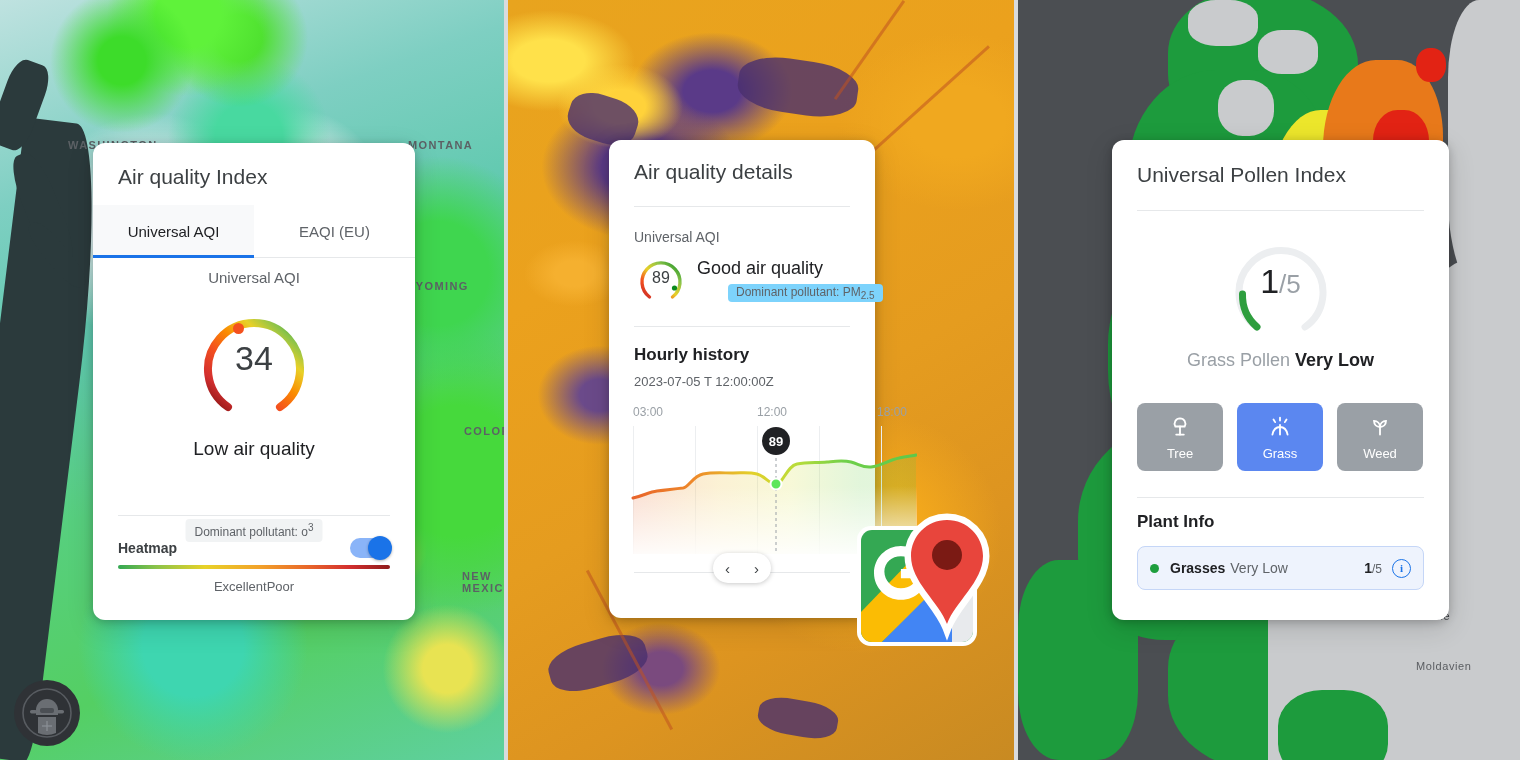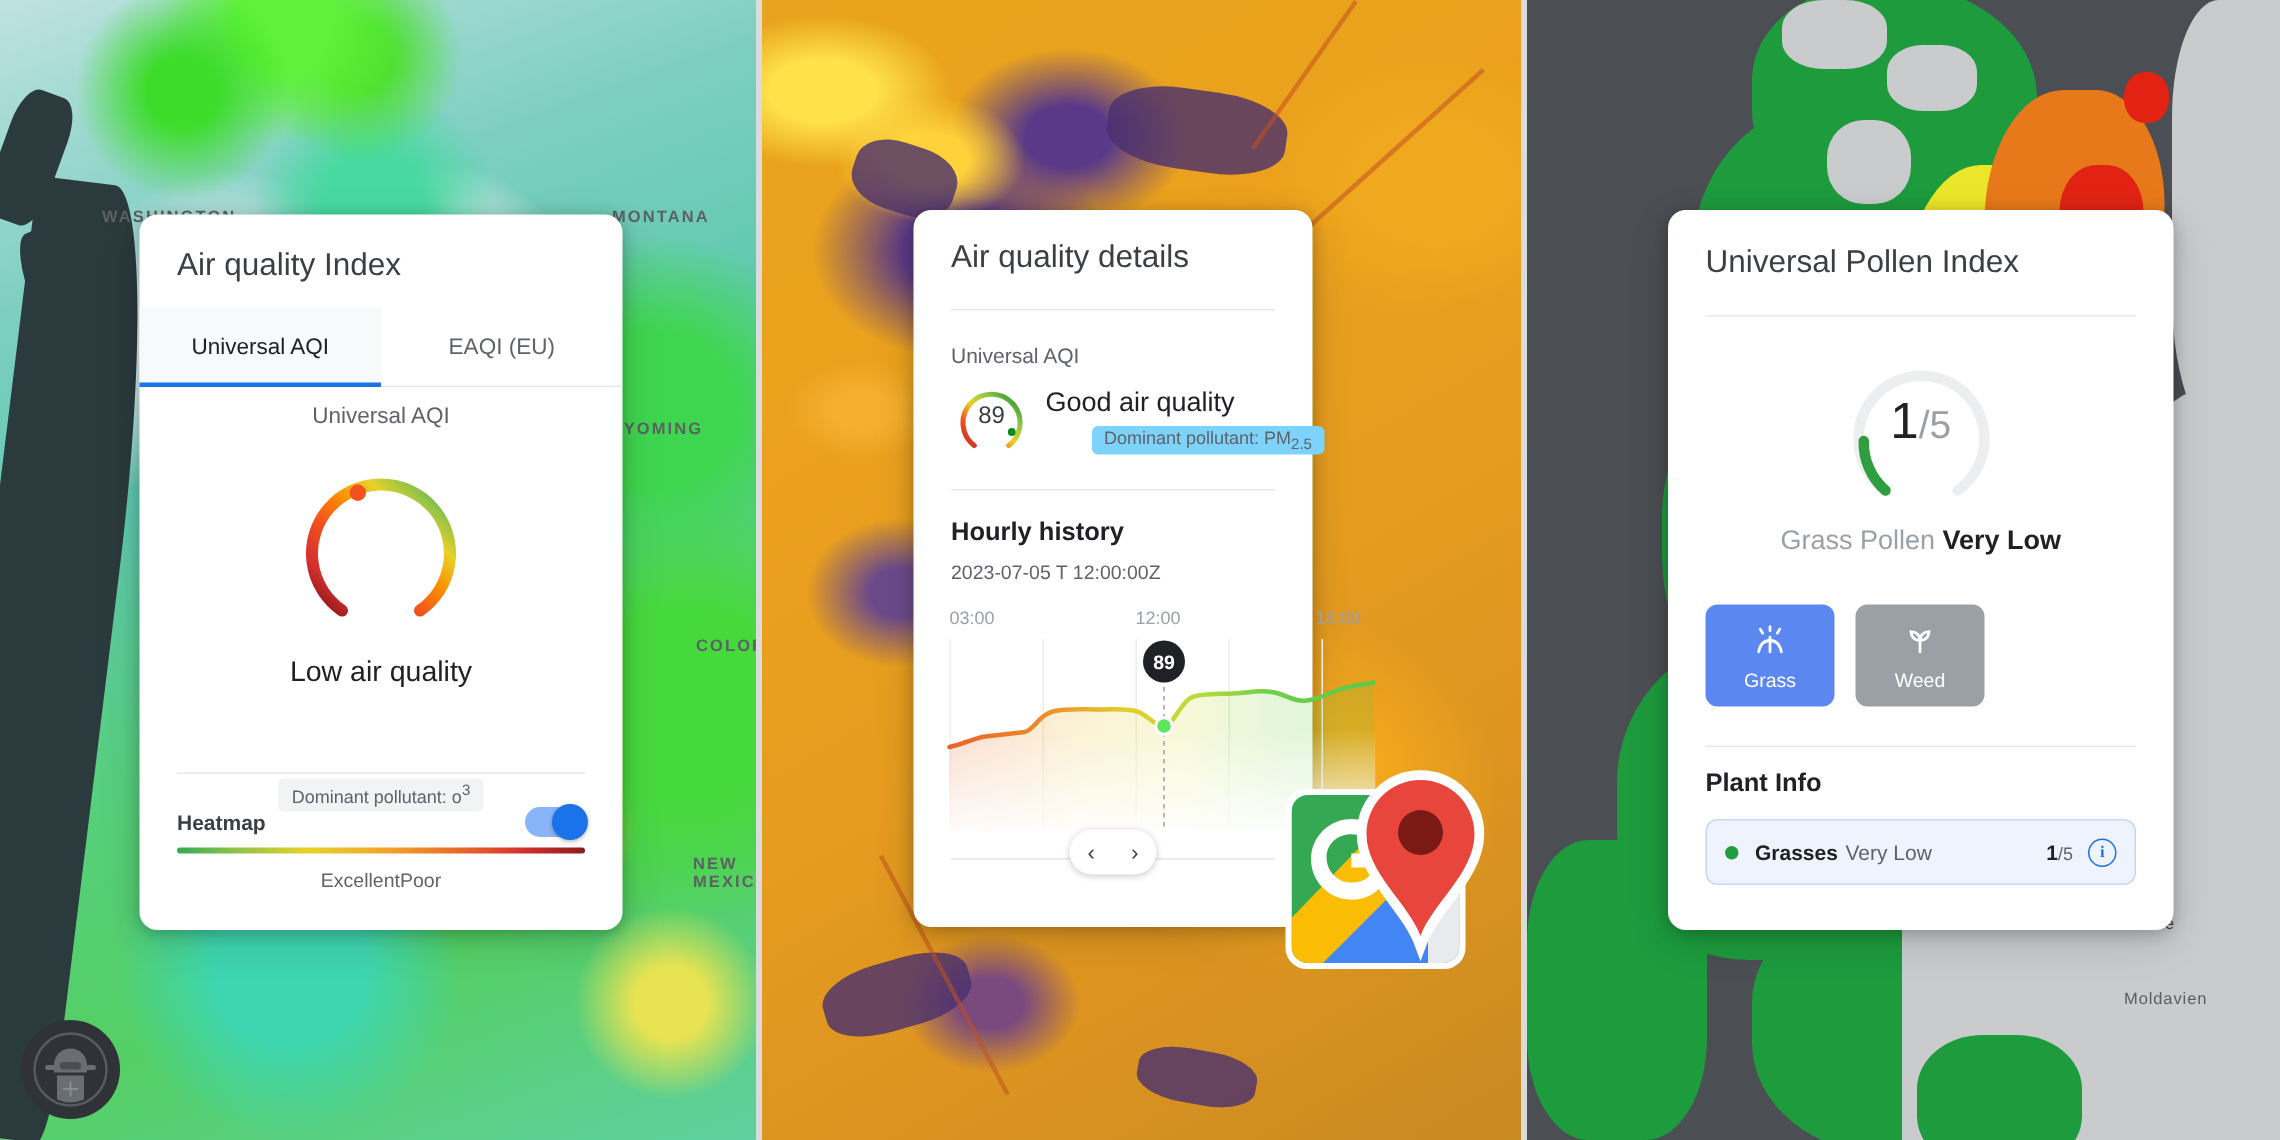--- a/index.html
+++ b/index.html
@@ -256,20 +256,21 @@
             <stop offset="38%" stop-color="#f4511e"></stop>
             <stop offset="55%" stop-color="#fb8c00"></stop>
             <stop offset="72%" stop-color="#e8d128"></stop>
             <stop offset="86%" stop-color="#8bc34a"></stop>
             <stop offset="100%" stop-color="#0b8a1e"></stop>
           </linearGradient>
         </defs>
         <path d="M 34 104 A 46 46 0 1 1 86 104" fill="none" stroke="url(#g1)" stroke-width="8" stroke-linecap="round"></path>
         <circle cx="44.5" cy="25.5" r="5.5" fill="#f4511e"></circle>
       </svg>
+      <div class="val">34</div>
     </div>
 
     <div class="c1-status">Low air quality</div>
     <div class="pill">
       <span>Dominant pollutant: o</span><sup>3</sup>
     </div>
 
     <div class="c1-hr"></div>
 
     <div class="heat-row">
@@ -386,20 +387,28 @@
         <span class="num">1</span><span class="den">/5</span>
       </div>
     </div>
 
     <div class="c3-status">
       <span class="g">Grass Pollen</span>
       <span class="b">Very Low</span>
     </div>
 
     <div class="typebtns">
+      <div class="tbtn">
+        <svg width="26" height="26" viewBox="0 0 24 24" fill="none" stroke="#fff" stroke-width="1.7" stroke-linecap="round">
+          <path d="M12 4a5 5 0 0 0-4.3 7.5h8.6A5 5 0 0 0 12 4z"></path>
+          <line x1="12" y1="11.5" x2="12" y2="19"></line>
+          <line x1="8.5" y1="19" x2="15.5" y2="19"></line>
+        </svg>
+        <span class="lbl">Tree</span>
+      </div>
       <div class="tbtn sel">
         <svg width="26" height="26" viewBox="0 0 24 24" fill="none" stroke="#fff" stroke-width="1.7" stroke-linecap="round">
           <path d="M5 19c1-5 4-7 7-7"></path>
           <path d="M19 19c-1-5-4-7-7-7"></path>
           <path d="M12 19c0-5 0-7 0-9"></path>
           <path d="M7.5 7.5 6 5"></path>
           <path d="M16.5 7.5 18 5"></path>
           <path d="M12 6V3.5"></path>
         </svg>
         <span class="lbl">Grass</span>

